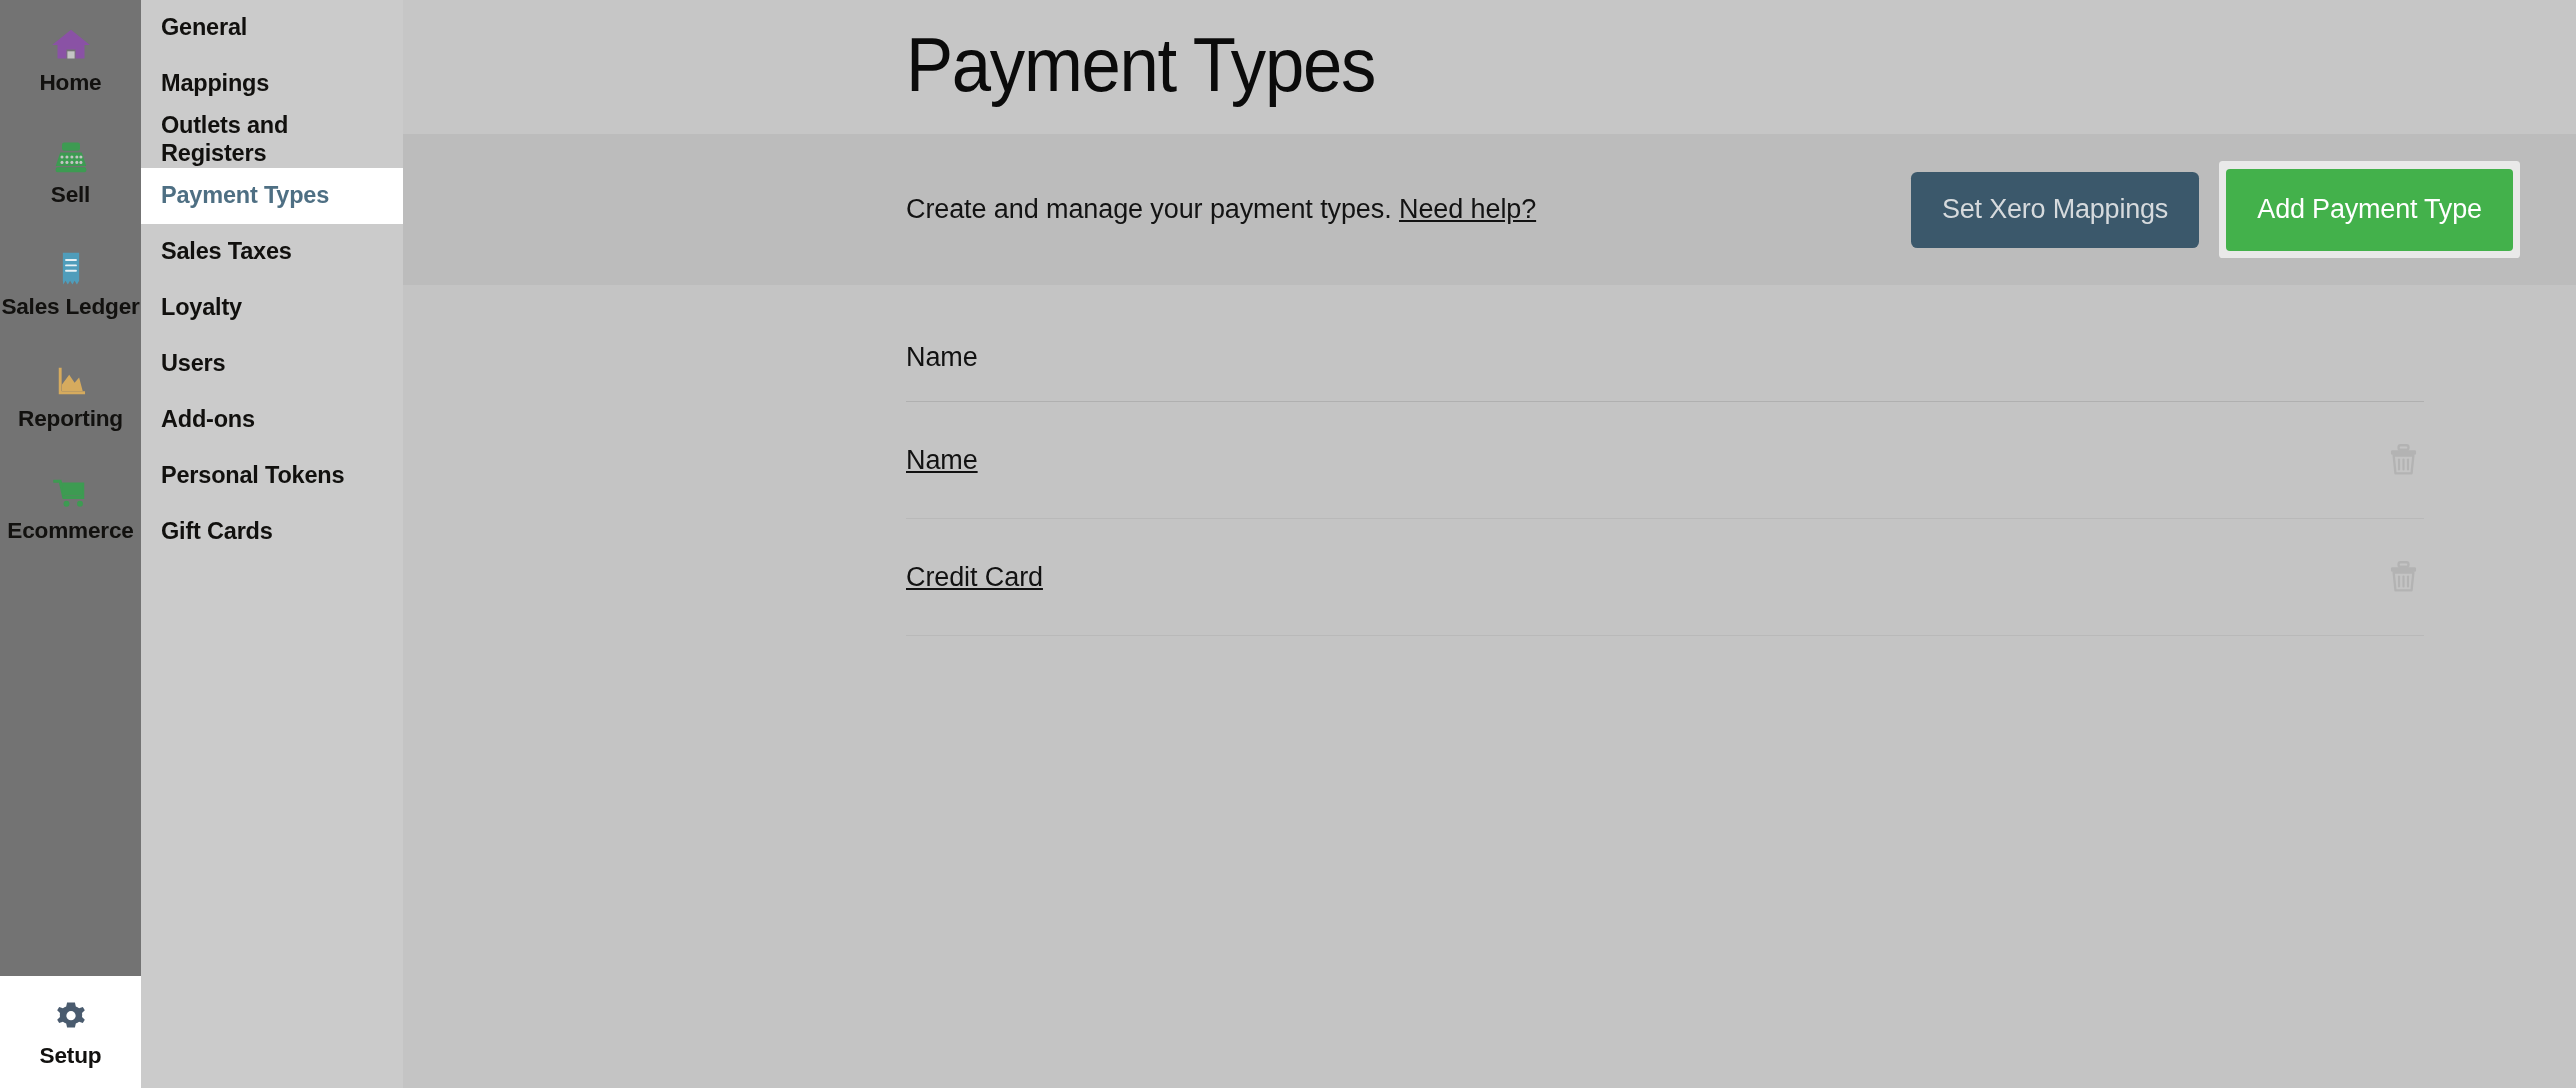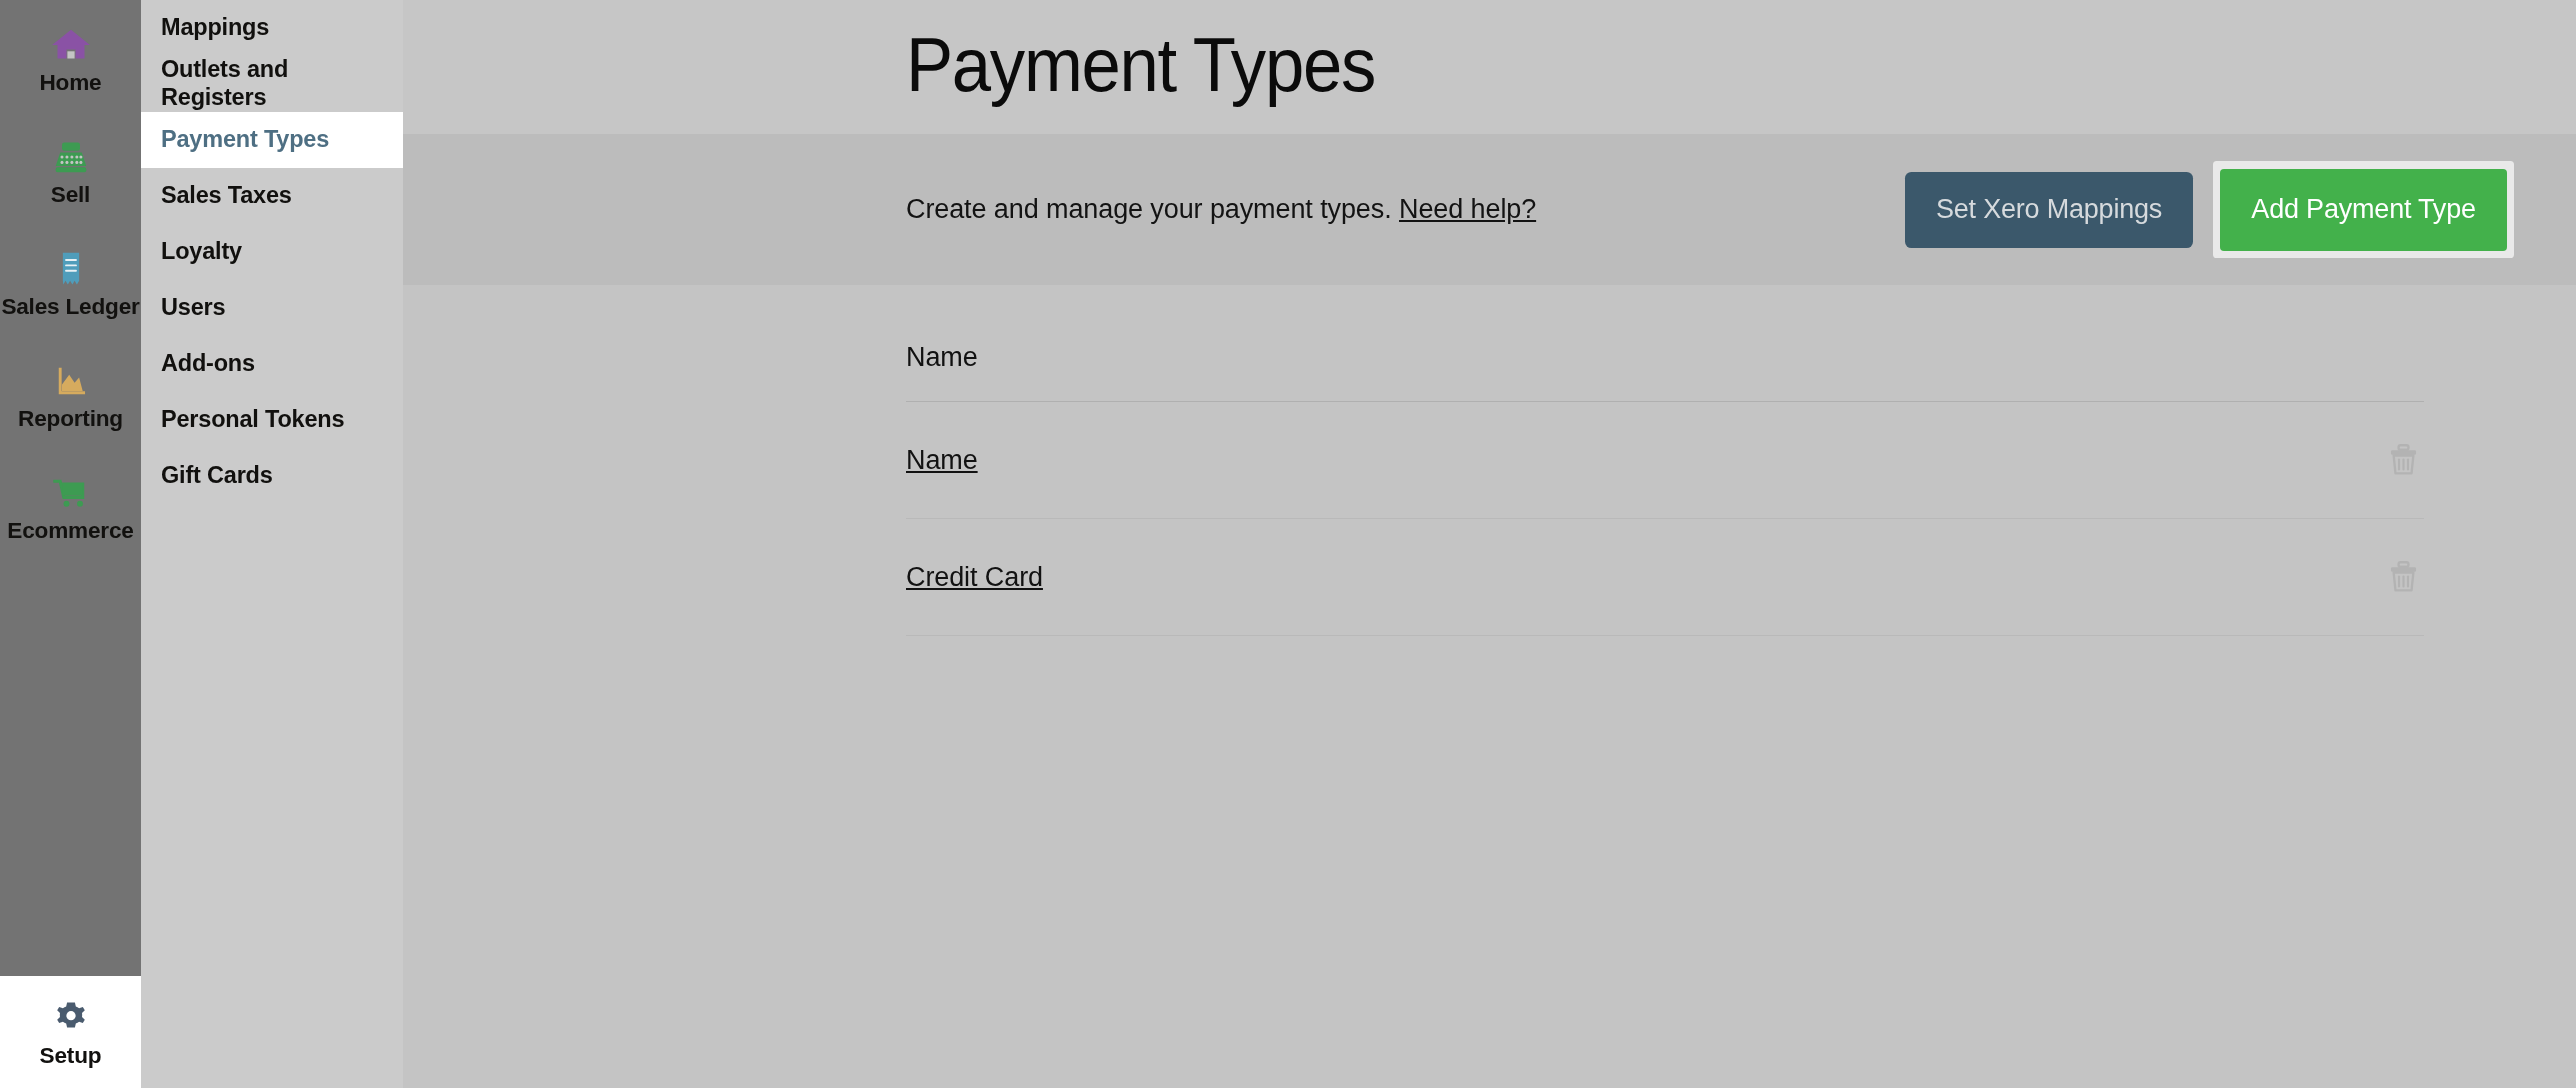--- a/index.html
+++ b/index.html
@@ -142,21 +142,21 @@
     letter-spacing: -0.1px;
     white-space: nowrap;
   }
   .subheader-desc .help-link {
     text-decoration: underline;
     color: #131313;
     cursor: pointer;
   }
   .subheader-actions {
     position: absolute;
-    right: 62px;
+    right: 56px;
     top: 0;
     height: 151px;
     display: flex;
     align-items: center;
     gap: 0px;
   }
   .btn {
     border: none;
     border-radius: 6.3px;
     font-family: "Liberation Sans", sans-serif;
@@ -330,20 +330,23 @@
         <svg width="40" height="40" viewBox="0 0 44 44">
           <path d="M22 5 l4.3 0 l1.0 4.3 a13.5 13.5 0 0 1 3.6 2.1 l4.1 -1.6 l2.2 3.7 l-3.1 3.1 a13.5 13.5 0 0 1 0 4.2 l3.1 3.1 l-2.2 3.7 l-4.1 -1.6 a13.5 13.5 0 0 1 -3.6 2.1 l-1.0 4.3 l-4.3 0 l-4.3 0 l-1.0 -4.3 a13.5 13.5 0 0 1 -3.6 -2.1 l-4.1 1.6 l-2.2 -3.7 l3.1 -3.1 a13.5 13.5 0 0 1 0 -4.2 l-3.1 -3.1 l2.2 -3.7 l4.1 1.6 a13.5 13.5 0 0 1 3.6 -2.1 l1.0 -4.3 z" fill="#4a5b6e"></path>
           <circle cx="22" cy="19.5" r="5.1" fill="#ffffff"></circle>
         </svg>
       </span>
       <span class="rail-label">Setup</span>
     </div>
   </nav>
 
   <nav class="subnav">
+    <div class="subnav-item">
+      <span class="sn-text">General</span>
+    </div>
     <div class="subnav-item">
       <span class="sn-text">Mappings</span>
     </div>
     <div class="subnav-item two-line">
       <span class="sn-text">Outlets and Registers</span>
     </div>
     <div class="subnav-item active">
       <span class="sn-text">Payment Types</span>
     </div>
     <div class="subnav-item">

